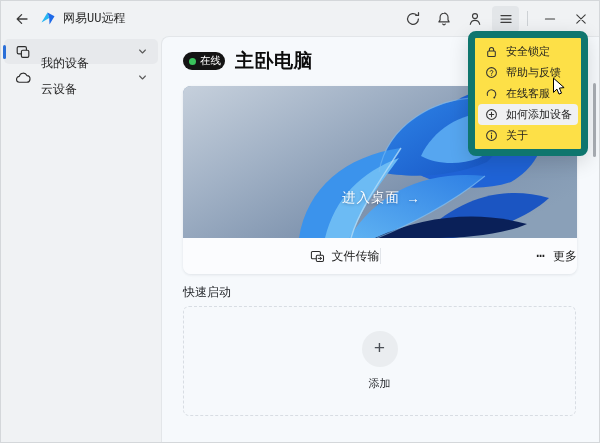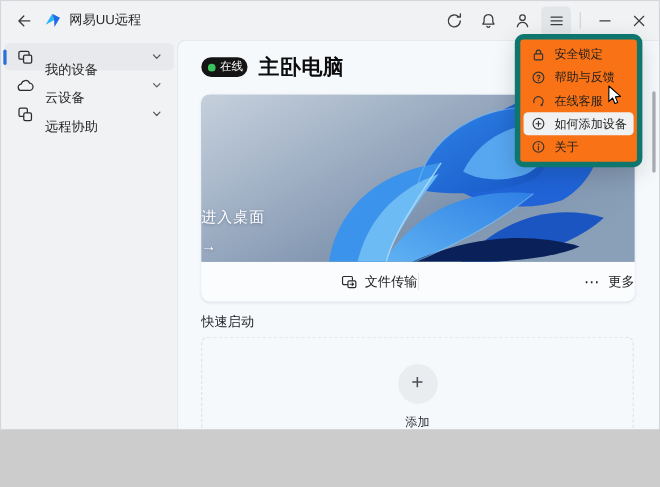--- a/index.html
+++ b/index.html
@@ -1,19 +1,19 @@
 <!DOCTYPE html>
 <html><head>
 <meta charset="utf-8">
 <style>
   html,body{margin:0;padding:0;background:#ccc;}
   .window{
-    position:relative;width:600px;height:391px;box-sizing:border-box;
+    position:relative;width:600px;height:443px;box-sizing:border-box;
     background:#f0f2f4;border:1px solid #d4d7da;overflow:hidden;
-    font-family:Liberation Sans, sans-serif;
+    font-family:Liberation Mono, monospace;
     -webkit-font-smoothing:antialiased;
   }
   
   .titlebar{position:absolute;top:0;left:0;right:0;height:35px;display:flex;align-items:center;}
   .tb-btn{width:27px;height:26px;border-radius:4px;display:flex;align-items:center;justify-content:center;flex:0 0 auto;}
   .tb-btn.active{background:#e3e6e9;}
   .back-btn{margin-left:7px;}
   .logo{margin-left:4px;display:flex;align-items:center;}
   .app-title{margin-left:7px;font-size:12px;color:#2a2a2a;}
   .tb-right{position:absolute;right:5px;top:4.5px;display:flex;align-items:center;gap:4px;}
@@ -32,35 +32,35 @@
   .main{position:absolute;top:35px;left:160px;right:0;bottom:0;background:#f6f9fc;
     border-top-left-radius:8px;border-top:1px solid #e3e6e9;border-left:1px solid #e3e6e9;box-sizing:border-box;}
   .dev-header{position:absolute;top:11px;left:21px;display:flex;align-items:center;gap:10px;}
   .status-badge{height:18px;background:#141414;border-radius:9px;display:inline-flex;align-items:center;padding:0 4px 0 6px;gap:4px;}
   .status-dot{width:7px;height:7px;border-radius:50%;background:#3ac25c;}
   .status-text{color:#fff;font-size:10.5px;}
   .dev-title{font-size:19px;font-weight:700;color:#0c0c0c;letter-spacing:0.5px;text-align:center;}
   .device-card{position:absolute;top:49px;left:21px;width:394px;border-radius:8px;overflow:hidden;box-shadow:0 1px 3px rgba(30,40,60,.10);}
   .card-visual{position:relative;height:152px;background:#8aa0b8;}
   .card-visual svg{position:absolute;inset:0;display:block;}
-  .enter-label{position:absolute;left:0;right:0;top:103px;display:flex;justify-content:center;align-items:flex-start;gap:9px;
-    color:#fff;font-size:13.5px;letter-spacing:1px;text-shadow:0 1px 3px rgba(0,20,60,.35);cursor:pointer;flex-direction:column;}
+  .enter-label{position:absolute;left:0;right:0;top:103px;display:flex;justify-content:center;align-items:flex-end;gap:9px;
+    color:#fff;font-size:13.5px;letter-spacing:1px;text-shadow:0 1px 3px rgba(0,20,60,.35);cursor:pointer;}
   .card-actions{height:36px;background:#fbfcfe;display:flex;align-items:center;}
   .action-btn{flex:1;display:flex;justify-content:flex-end;align-items:center;gap:7px;font-size:12px;color:#1e1e1e;cursor:pointer;}
   .action-sep{width:1px;height:16px;background:#e2e5ea;}
   .more-dots{font-size:14px;color:#1e1e1e;letter-spacing:1px;line-height:10px;}
   .ql-title{position:absolute;top:247px;left:21px;font-size:12px;color:#23262a;}
   .ql-box{position:absolute;top:269px;left:21px;width:393px;height:110px;box-sizing:border-box;
     border:1px dashed #d8dde3;border-radius:6px;display:flex;flex-direction:column;align-items:center;justify-content:center;gap:9px;}
   .add-circle{width:36px;height:36px;border-radius:50%;background:#eaedf0;display:flex;align-items:center;justify-content:center;
     font-size:19px;font-weight:300;color:#4a4f55;cursor:pointer;}
   .add-label{font-size:11px;color:#2a2d31;}
   .scrollbar{position:absolute;right:3px;top:46px;width:3px;height:74px;background:#a9aeb4;border-radius:2px;}
   
-  .menu{position:absolute;left:467px;top:30px;width:106px;background:#f97316;border:5px solid #0f766e;border-radius:8px;
+  .menu{position:absolute;left:467px;top:30px;width:106px;background:#fde047;border:7px solid #0f766e;border-radius:8px;
     box-shadow:0 6px 20px rgba(0,0,0,.14);padding:3px 0;z-index:20;}
   .menu-item{height:21px;margin:0 3px;border-radius:4px;display:flex;align-items:center;gap:8px;padding-left:7px;font-size:11px;color:#1d1d1d;cursor:pointer;}
   .menu-item.highlighted{background:#f0f1f2;align-items:center;}
   .menu-item svg{flex:0 0 auto;}
   
   .cursor{position:absolute;left:551px;top:76px;z-index:40;pointer-events:none;}
 </style>
 </head>
 <body>
 
@@ -128,31 +128,20 @@
       <svg class="chev" width="11" height="11" viewBox="0 0 11 11">
         <path d="m2.6 4 2.9 3 2.9-3" stroke="#5a5a5a" stroke-width="1.1" fill="none" stroke-linecap="round" stroke-linejoin="round"></path>
       </svg>
     </div>
     <div class="side-item">
 
       <svg width="16" height="16" viewBox="0 0 16 16">
         <path d="M4.6 12.2a2.9 2.9 0 0 1-.3-5.8 4 4 0 0 1 7.6-.8 3.1 3.1 0 0 1-.4 6.6Z" stroke="#2c2c2c" stroke-width="1.15" fill="none" stroke-linejoin="round"></path>
       </svg>
       <span class="lbl">云设备</span>
-      <svg class="chev" width="11" height="11" viewBox="0 0 11 11">
-        <path d="m2.6 4 2.9 3 2.9-3" stroke="#5a5a5a" stroke-width="1.1" fill="none" stroke-linecap="round" stroke-linejoin="round"></path>
-      </svg>
-    </div>
-    <div class="side-item">
-
-      <svg width="16" height="16" viewBox="0 0 16 16">
-        <rect x="2.3" y="2.3" width="7.6" height="7.6" rx="1.4" stroke="#2c2c2c" stroke-width="1.15" fill="none"></rect>
-        <rect x="6.6" y="6.6" width="7" height="7" rx="1.4" stroke="#2c2c2c" stroke-width="1.15" fill="#f0f2f4"></rect>
-      </svg>
-      <span class="lbl">远程协助</span>
       <svg class="chev" width="11" height="11" viewBox="0 0 11 11">
         <path d="m2.6 4 2.9 3 2.9-3" stroke="#5a5a5a" stroke-width="1.1" fill="none" stroke-linecap="round" stroke-linejoin="round"></path>
       </svg>
     </div>
 
   </div>
 
   <div class="main">
 
     <div class="dev-header">

